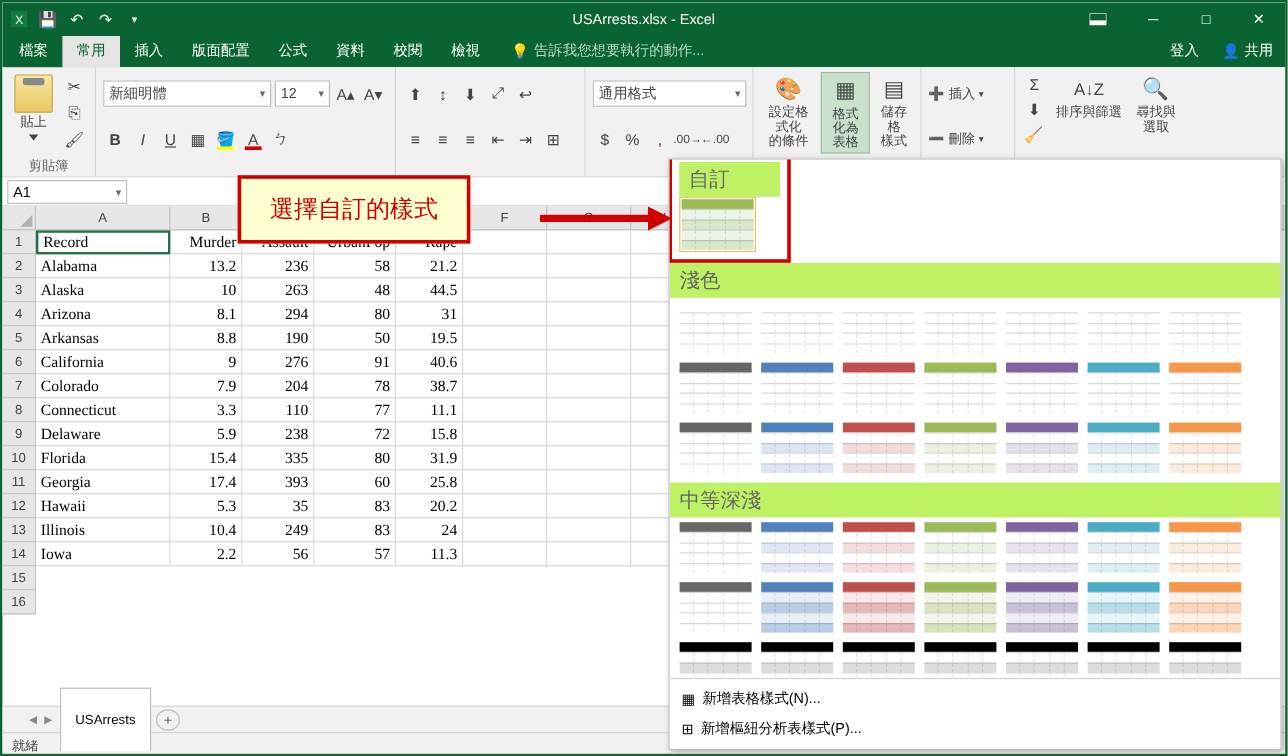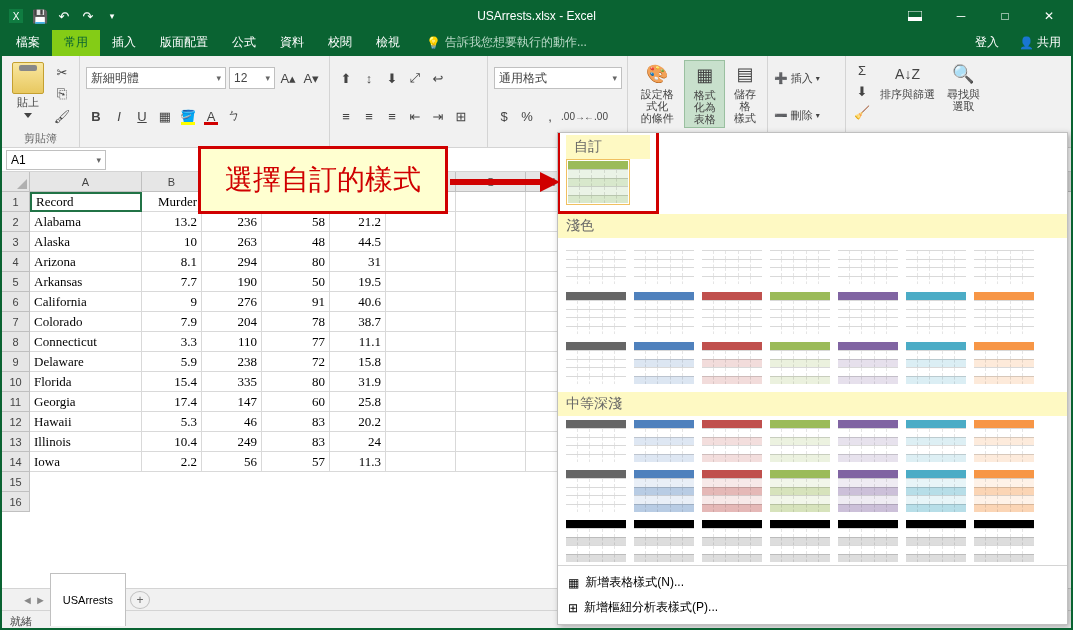--- a/index.html
+++ b/index.html
@@ -11,21 +11,21 @@
 .titlebar .qat .icon { width: 16px; height: 16px; display: inline-flex; align-items: center; justify-content: center; color: #fff; font-size: 13px; }
 .titlebar .title { position: absolute; left: 50%; transform: translateX(-50%); font-size: 12px; }
 .titlebar .winctl { margin-left: auto; display: flex; gap: 0; }
 .titlebar .winctl div { width: 44px; height: 28px; display: flex; align-items: center; justify-content: center; font-size: 12px; }
 .titlebar .winctl .ribbon-min { width: 28px; margin-right: 10px; }
 
 
 .tabs { background: #0a6332; height: 26px; display: flex; align-items: flex-end; padding-left: 2px; color: #fff; font-size: 12px; }
 .tabs .tab { padding: 4px 12px 5px; cursor: pointer; }
 .tabs .tab.file { background: #0a6332; }
-.tabs .tab.active { background: #84cc16; color: #0a6332; }
+.tabs .tab.active { background: #e5e5e5; color: #0a6332; }
 .tabs .tell { color: #b8d8c6; margin-left: 6px; padding: 4px 8px 5px; display: flex; align-items: center; gap: 4px; }
 .tabs .right { margin-left: auto; display: flex; }
 .tabs .right .item { padding: 4px 10px 5px; display: flex; align-items: center; gap: 3px; }
 
 
 .ribbon { background: #f1f1f1; height: 92px; border-bottom: 1px solid #d4d4d4; display: flex; font-size: 11px; color: #444; }
 .group { border-right: 1px solid #d4d4d4; padding: 4px 6px 2px; display: flex; flex-direction: column; position: relative; }
 .group-label { text-align: center; font-size: 11px; color: #666; padding-top: 2px; height: 16px; }
 .group-body { flex: 1; display: flex; align-items: flex-start; gap: 4px; }
 .vbtn { display: flex; flex-direction: column; align-items: center; justify-content: center; gap: 2px; padding: 2px 4px; cursor: pointer; min-width: 32px; }
@@ -70,28 +70,28 @@
 
 .sheettabs { height: 22px; background: #f1f1f1; border-top: 1px solid #d4d4d4; display: flex; align-items: center; font-size: 11px; padding-left: 20px; gap: 4px; }
 .sheettabs .nav { display: flex; gap: 2px; color: #888; }
 .sheettabs .stab { padding: 20px 12px; background: #fff; border: 1px solid #c0c0c0; border-bottom: none; }
 .sheettabs .addtab { width: 20px; height: 18px; display: flex; align-items: center; justify-content: center; color: #666; border: 1px solid #c0c0c0; border-radius: 50%; font-size: 12px; }
 
 
 .statusbar { height: 22px; background: #f1f1f1; border-top: 1px solid #d4d4d4; display: flex; align-items: center; font-size: 11px; padding: 0 8px; color: #444; }
 
 
-.callout { position: absolute; top: 144px; left: 196px; background: #ffffd0; border: 3px solid #d00000; padding: 12px 24px; font-size: 28px; color: #d00000; font-family: "Microsoft JhengHei", sans-serif; z-index: 50; }
+.callout { position: absolute; top: 144px; left: 196px; background: #ffffd0; border: 3px solid #d00000; padding: 12px 24px; font-size: 20px; color: #d00000; font-family: "Microsoft JhengHei", sans-serif; z-index: 50; }
 .arrow { position: absolute; top: 170px; left: 448px; width: 110px; height: 20px; z-index: 50; }
 .arrow .shaft { position: absolute; top: 7px; left: 0; right: 20px; height: 6px; background: #d00000; }
 .arrow .head { position: absolute; right: 0; top: 0; width: 0; height: 0; border-style: solid; border-width: 10px 0 10px 20px; border-color: transparent transparent transparent #d00000; }
 
 
 .gallery { position: absolute; top: 130px; left: 555px; right: 3px; bottom: 3px; background: #fff; border: 1px solid #c0c0c0; box-shadow: 2px 2px 6px rgba(0,0,0,0.3); z-index: 40; font-size: 12px; overflow: hidden; display: flex; flex-direction: column; }
-.gallery .section-label { padding: 3px 8px; color: #666; font-size: 14px; background: #fef9c3; }
+.gallery .section-label { padding: 3px 8px; color: #666; font-size: 17px; background: #bef264; }
 .gallery .custom-box { border: 3px solid #d00000; margin: -4px 0 0 -1px; padding: 3px 6px 6px; width: 102px; }
 .gallery .thumbs { display: flex; flex-wrap: wrap; gap: 4px; padding: 2px 6px 6px; }
 .thumb { width: 64px; height: 46px; border: 1px solid transparent; cursor: pointer; padding: 1px; }
 .thumb-inner { width: 100%; height: 100%; display: flex; flex-direction: column; }
 .thumb-hdr { height: 8px; }
 .thumb-row { flex: 1; border-top: 1px solid rgba(0,0,0,0.15); display: flex; }
 .thumb-row span { flex: 1; border-right: 1px dashed rgba(0,0,0,0.1); }
 .thumb-row span:last-child { border-right: none; }
 .gallery-footer { border-top: 1px solid #d4d4d4; padding: 4px 0; margin-top: auto; }
 .gallery-footer .item { padding: 4px 10px; display: flex; align-items: center; gap: 6px; cursor: pointer; }
@@ -378,21 +378,21 @@
           <div class="cell cB num">8.1</div>
           <div class="cell cC num">294</div>
           <div class="cell cD num">80</div>
           <div class="cell cE num">31</div>
           <div class="cell cF"></div>
           <div class="cell cG"></div>
           <div class="cell cH"></div>
         </div>
         <div class="row">
           <div class="cell cA">Arkansas</div>
-          <div class="cell cB num">7.7</div>
+          <div class="cell cB num">8.8</div>
           <div class="cell cC num">190</div>
           <div class="cell cD num">50</div>
           <div class="cell cE num">19.5</div>
           <div class="cell cF"></div>
           <div class="cell cG"></div>
           <div class="cell cH"></div>
         </div>
         <div class="row">
           <div class="cell cA">California</div>
           <div class="cell cB num">9</div>
@@ -439,31 +439,31 @@
           <div class="cell cC num">335</div>
           <div class="cell cD num">80</div>
           <div class="cell cE num">31.9</div>
           <div class="cell cF"></div>
           <div class="cell cG"></div>
           <div class="cell cH"></div>
         </div>
         <div class="row">
           <div class="cell cA">Georgia</div>
           <div class="cell cB num">17.4</div>
-          <div class="cell cC num">147</div>
+          <div class="cell cC num">393</div>
           <div class="cell cD num">60</div>
           <div class="cell cE num">25.8</div>
           <div class="cell cF"></div>
           <div class="cell cG"></div>
           <div class="cell cH"></div>
         </div>
         <div class="row">
           <div class="cell cA">Hawaii</div>
           <div class="cell cB num">5.3</div>
-          <div class="cell cC num">46</div>
+          <div class="cell cC num">35</div>
           <div class="cell cD num">83</div>
           <div class="cell cE num">20.2</div>
           <div class="cell cF"></div>
           <div class="cell cG"></div>
           <div class="cell cH"></div>
         </div>
         <div class="row">
           <div class="cell cA">Illinois</div>
           <div class="cell cB num">10.4</div>
           <div class="cell cC num">249</div>

